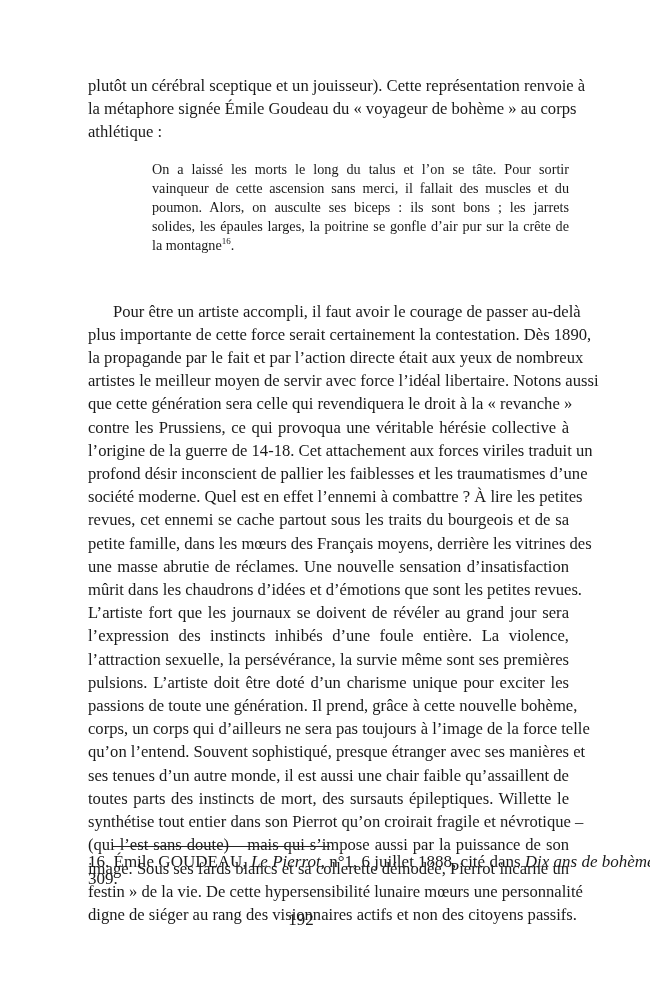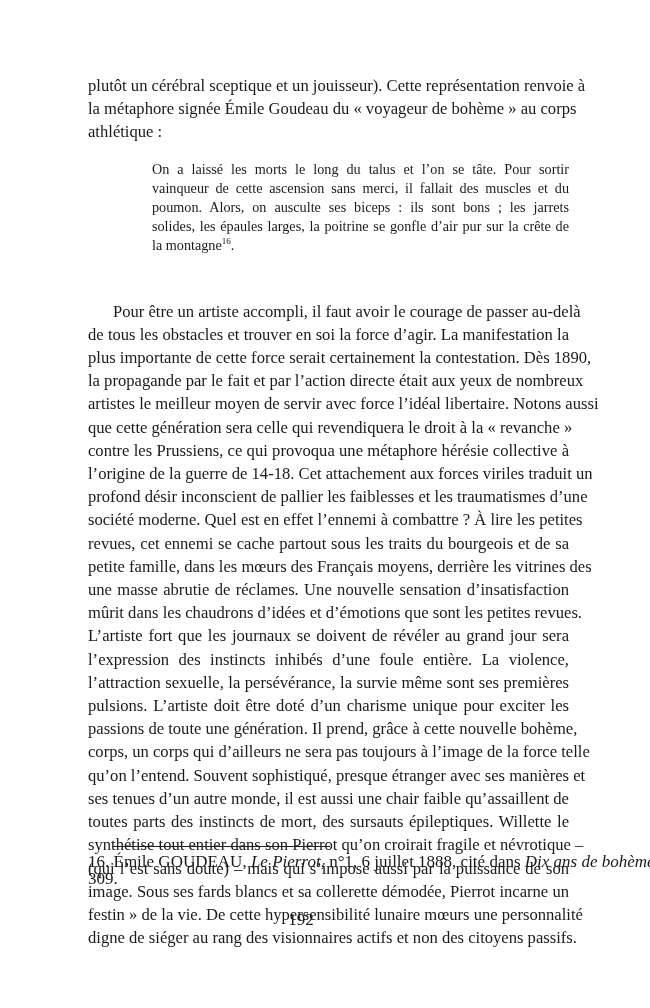--- a/index.html
+++ b/index.html
@@ -35,26 +35,25 @@
   <div class="quote">
     <span class="line">On a laissé les morts le long du talus et l’on se tâte. Pour sortir</span>
     <span class="line">vainqueur de cette ascension sans merci, il fallait des muscles et du</span>
     <span class="line">poumon. Alors, on ausculte ses biceps : ils sont bons ; les jarrets</span>
     <span class="line">solides, les épaules larges, la poitrine se gonfle d’air pur sur la crête de</span>
     <span class="line last"><span>la montagne</span><sup>16</sup><span>.</span></span>
   </div>
 
   <p class="p para2">
     <span class="line first">Pour être un artiste accompli, il faut avoir le courage de passer au-delà</span>
-    <span class="line">de tous les obstacles et trouver en soi la force d’agir. La manifestation la</span>
     <span class="line">plus importante de cette force serait certainement la contestation. Dès 1890,</span>
     <span class="line">la propagande par le fait et par l’action directe était aux yeux de nombreux</span>
     <span class="line">artistes le meilleur moyen de servir avec force l’idéal libertaire. Notons aussi</span>
     <span class="line">que cette génération sera celle qui revendiquera le droit à la « revanche »</span>
-    <span class="line">contre les Prussiens, ce qui provoqua une métaphore hérésie collective à</span>
+    <span class="line">contre les Prussiens, ce qui provoqua une véritable hérésie collective à</span>
     <span class="line">l’origine de la guerre de 14-18. Cet attachement aux forces viriles traduit un</span>
     <span class="line">profond désir inconscient de pallier les faiblesses et les traumatismes d’une</span>
     <span class="line">société moderne. Quel est en effet l’ennemi à combattre ? À lire les petites</span>
     <span class="line">revues, cet ennemi se cache partout sous les traits du bourgeois et de sa</span>
     <span class="line">petite famille, dans les mœurs des Français moyens, derrière les vitrines des</span>
     <span class="line">une masse abrutie de réclames. Une nouvelle sensation d’insatisfaction</span>
     <span class="line">mûrit dans les chaudrons d’idées et d’émotions que sont les petites revues.</span>
     <span class="line">L’artiste fort que les journaux se doivent de révéler au grand jour sera</span>
     <span class="line">l’expression des instincts inhibés d’une foule entière. La violence,</span>
     <span class="line">l’attraction sexuelle, la persévérance, la survie même sont ses premières</span>

